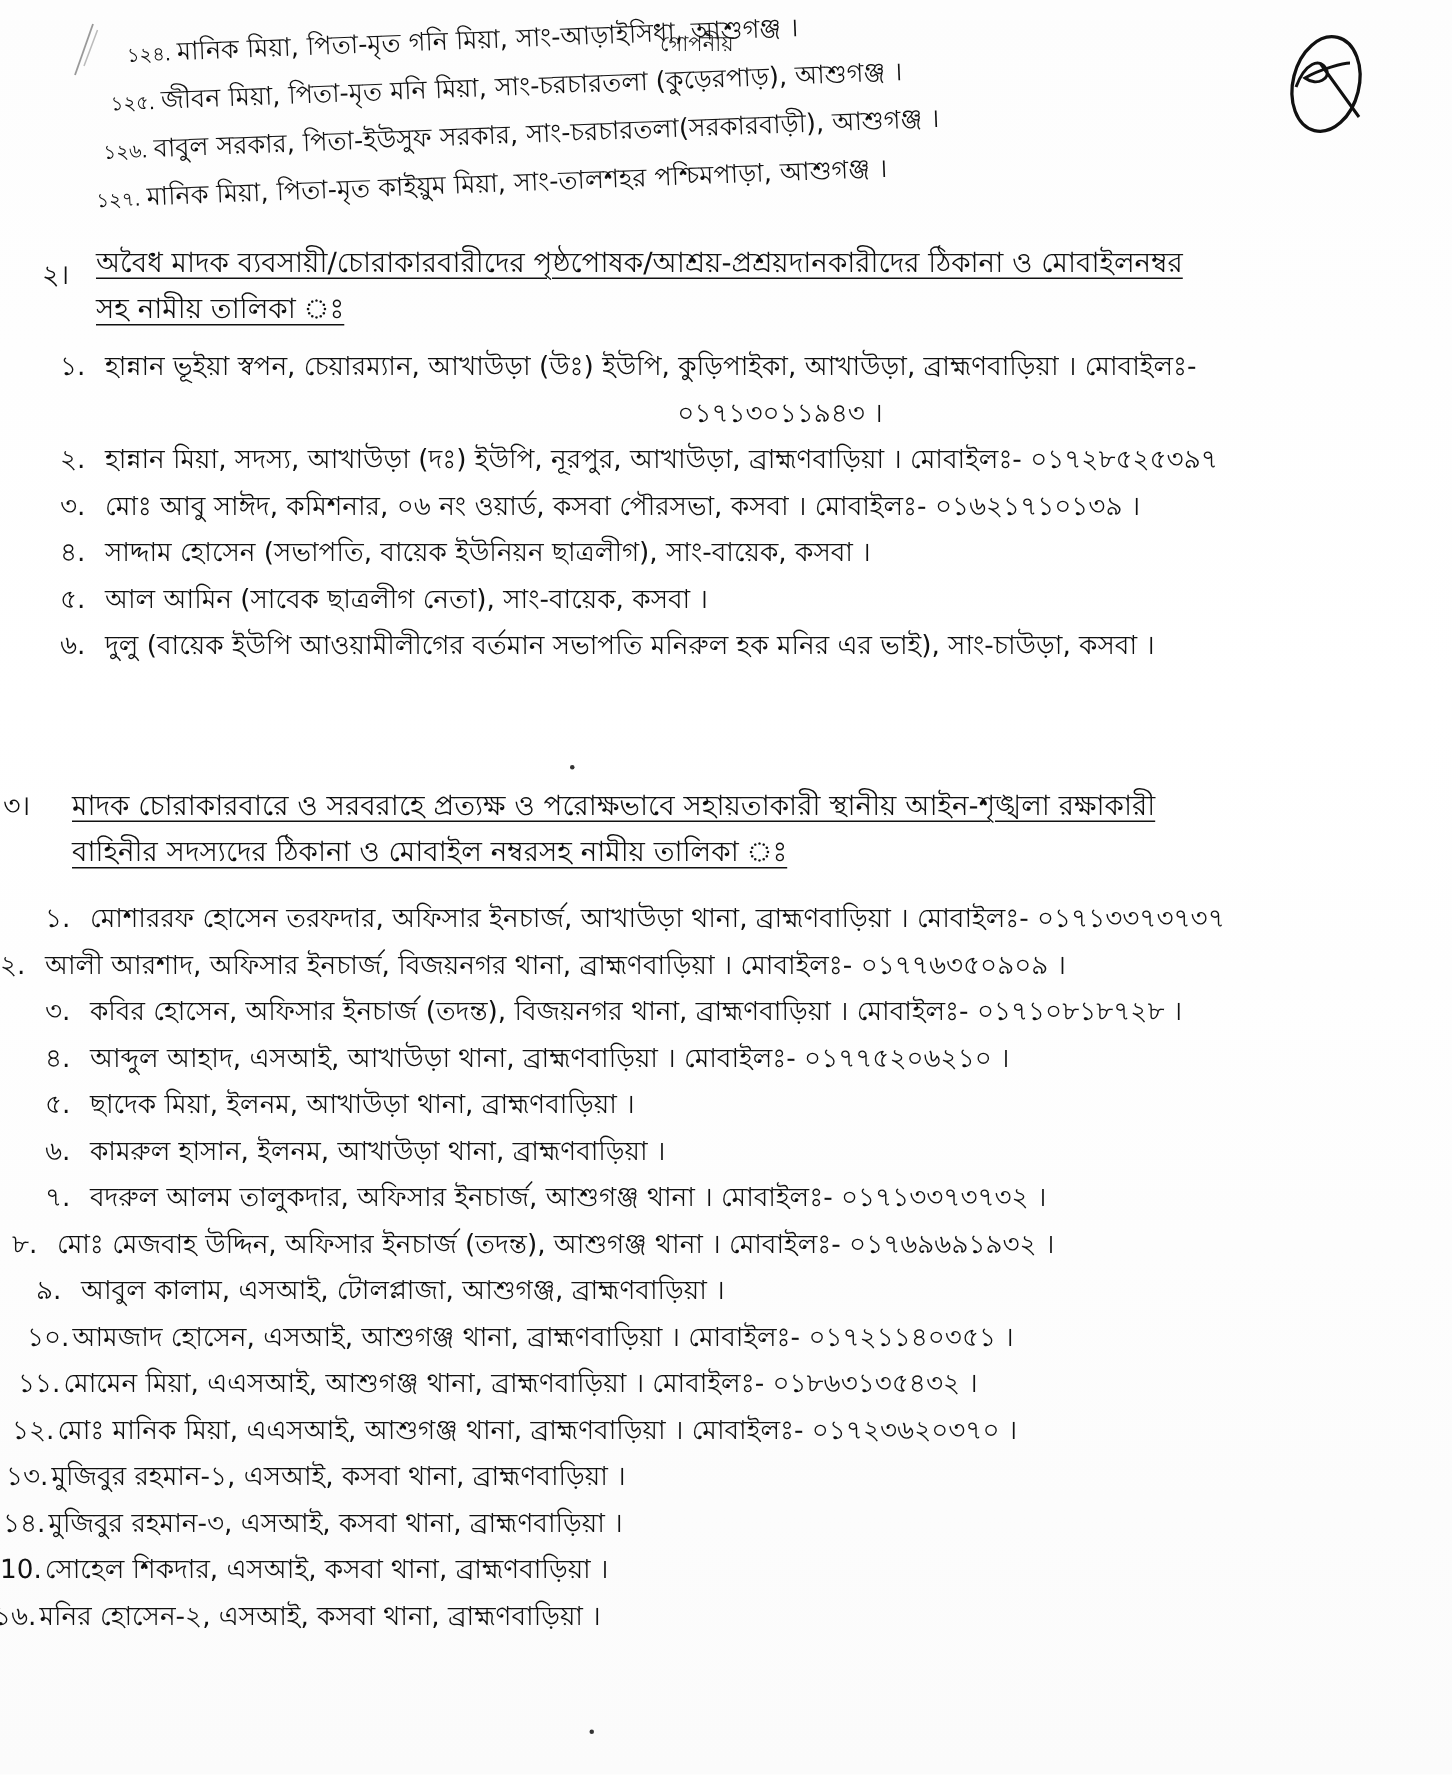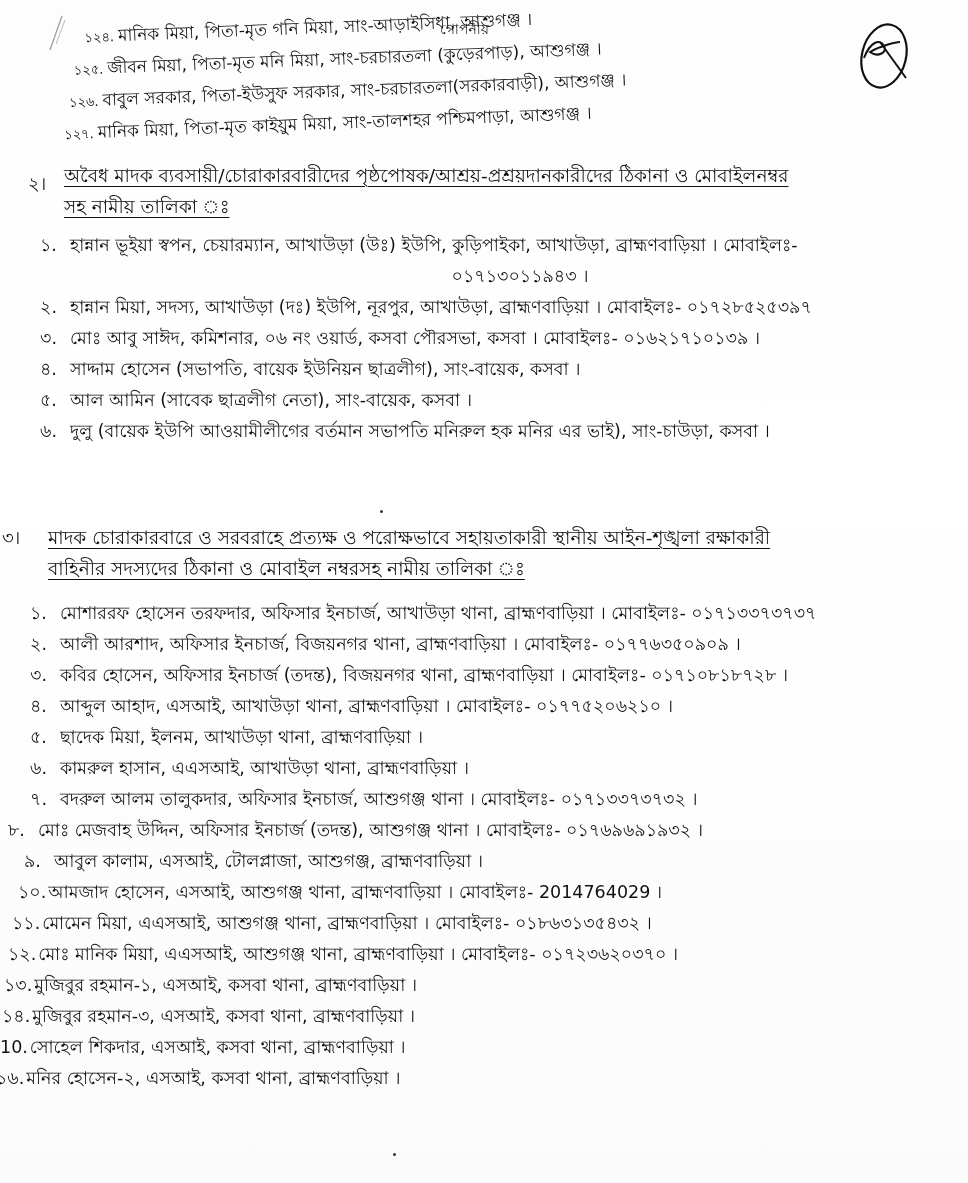--- a/index.html
+++ b/index.html
@@ -178,46 +178,46 @@
   <div class="section" style="top:522px;">
     <div class="section-head" style="padding-left:48px;">
       <span class="sec-num" style="left:2px; top:0px;">৩।</span>
       <div><span class="sec-title">মাদক চোরাকারবারে ও সরবরাহে প্রত্যক্ষ ও পরোক্ষভাবে সহায়তাকারী স্থানীয় আইন-শৃঙ্খলা রক্ষাকারী</span></div>
       <div><span class="sec-title">বাহিনীর সদস্যদের ঠিকানা ও মোবাইল নম্বরসহ নামীয় তালিকা ঃ</span></div>
     </div>
     <div class="items" style="margin-top:14px;">
       <div class="item" style="padding-left:30px;">
         <span class="inum">১.</span><span>মোশাররফ হোসেন তরফদার, অফিসার ইনচার্জ, আখাউড়া থানা, ব্রাহ্মণবাড়িয়া । মোবাইলঃ- ০১৭১৩৩৭৩৭৩৭</span>
       </div>
-      <div class="item" style="padding-left:30px;">
+      <div class="item" style="">
         <span class="inum">২.</span><span>আলী আরশাদ, অফিসার ইনচার্জ, বিজয়নগর থানা, ব্রাহ্মণবাড়িয়া । মোবাইলঃ- ০১৭৭৬৩৫০৯০৯ ।</span>
       </div>
       <div class="item" style="padding-left:30px;">
         <span class="inum">৩.</span><span>কবির হোসেন, অফিসার ইনচার্জ (তদন্ত), বিজয়নগর থানা, ব্রাহ্মণবাড়িয়া । মোবাইলঃ- ০১৭১০৮১৮৭২৮ ।</span>
       </div>
       <div class="item" style="padding-left:30px;">
         <span class="inum">৪.</span><span>আব্দুল আহাদ, এসআই, আখাউড়া থানা, ব্রাহ্মণবাড়িয়া । মোবাইলঃ- ০১৭৭৫২০৬২১০ ।</span>
       </div>
       <div class="item" style="padding-left:30px;">
         <span class="inum">৫.</span><span>ছাদেক মিয়া, ইলনম, আখাউড়া থানা, ব্রাহ্মণবাড়িয়া ।</span>
       </div>
       <div class="item" style="padding-left:30px;">
-        <span class="inum">৬.</span><span>কামরুল হাসান, এএসআই, আখাউড়া থানা, ব্রাহ্মণবাড়িয়া ।</span>
+        <span class="inum">৬.</span><span>কামরুল হাসান, ইলনম, আখাউড়া থানা, ব্রাহ্মণবাড়িয়া ।</span>
       </div>
       <div class="item" style="padding-left:30px;">
         <span class="inum">৭.</span><span>বদরুল আলম তালুকদার, অফিসার ইনচার্জ, আশুগঞ্জ থানা । মোবাইলঃ- ০১৭১৩৩৭৩৭৩২ ।</span>
       </div>
       <div class="item" style="padding-left:8px;">
         <span class="inum">৮.</span><span>মোঃ মেজবাহ উদ্দিন, অফিসার ইনচার্জ (তদন্ত), আশুগঞ্জ থানা । মোবাইলঃ- ০১৭৬৯৬৯১৯৩২ ।</span>
       </div>
       <div class="item" style="padding-left:24px;">
         <span class="inum">৯.</span><span>আবুল কালাম, এসআই, টোলপ্লাজা, আশুগঞ্জ, ব্রাহ্মণবাড়িয়া ।</span>
       </div>
       <div class="item" style="padding-left:18px;">
-        <span class="inum" style="min-width:24px;margin-right:2px;">১০.</span><span>আমজাদ হোসেন, এসআই, আশুগঞ্জ থানা, ব্রাহ্মণবাড়িয়া । মোবাইলঃ- 2014764029 ।</span>
+        <span class="inum" style="min-width:24px;margin-right:2px;">১০.</span><span>আমজাদ হোসেন, এসআই, আশুগঞ্জ থানা, ব্রাহ্মণবাড়িয়া । মোবাইলঃ- ০১৭২১১৪০৩৫১ ।</span>
       </div>
       <div class="item" style="padding-left:12px;">
         <span class="inum" style="min-width:24px;margin-right:2px;">১১.</span><span>মোমেন মিয়া, এএসআই, আশুগঞ্জ থানা, ব্রাহ্মণবাড়িয়া । মোবাইলঃ- ০১৮৬৩১৩৫৪৩২ ।</span>
       </div>
       <div class="item" style="padding-left:8px;">
         <span class="inum" style="min-width:24px;margin-right:2px;">১২.</span><span>মোঃ মানিক মিয়া, এএসআই, আশুগঞ্জ থানা, ব্রাহ্মণবাড়িয়া । মোবাইলঃ- ০১৭২৩৬২০৩৭০ ।</span>
       </div>
       <div class="item" style="padding-left:4px;">
         <span class="inum" style="min-width:24px;margin-right:2px;">১৩.</span><span>মুজিবুর রহমান-১, এসআই, কসবা থানা, ব্রাহ্মণবাড়িয়া ।</span>
       </div>

